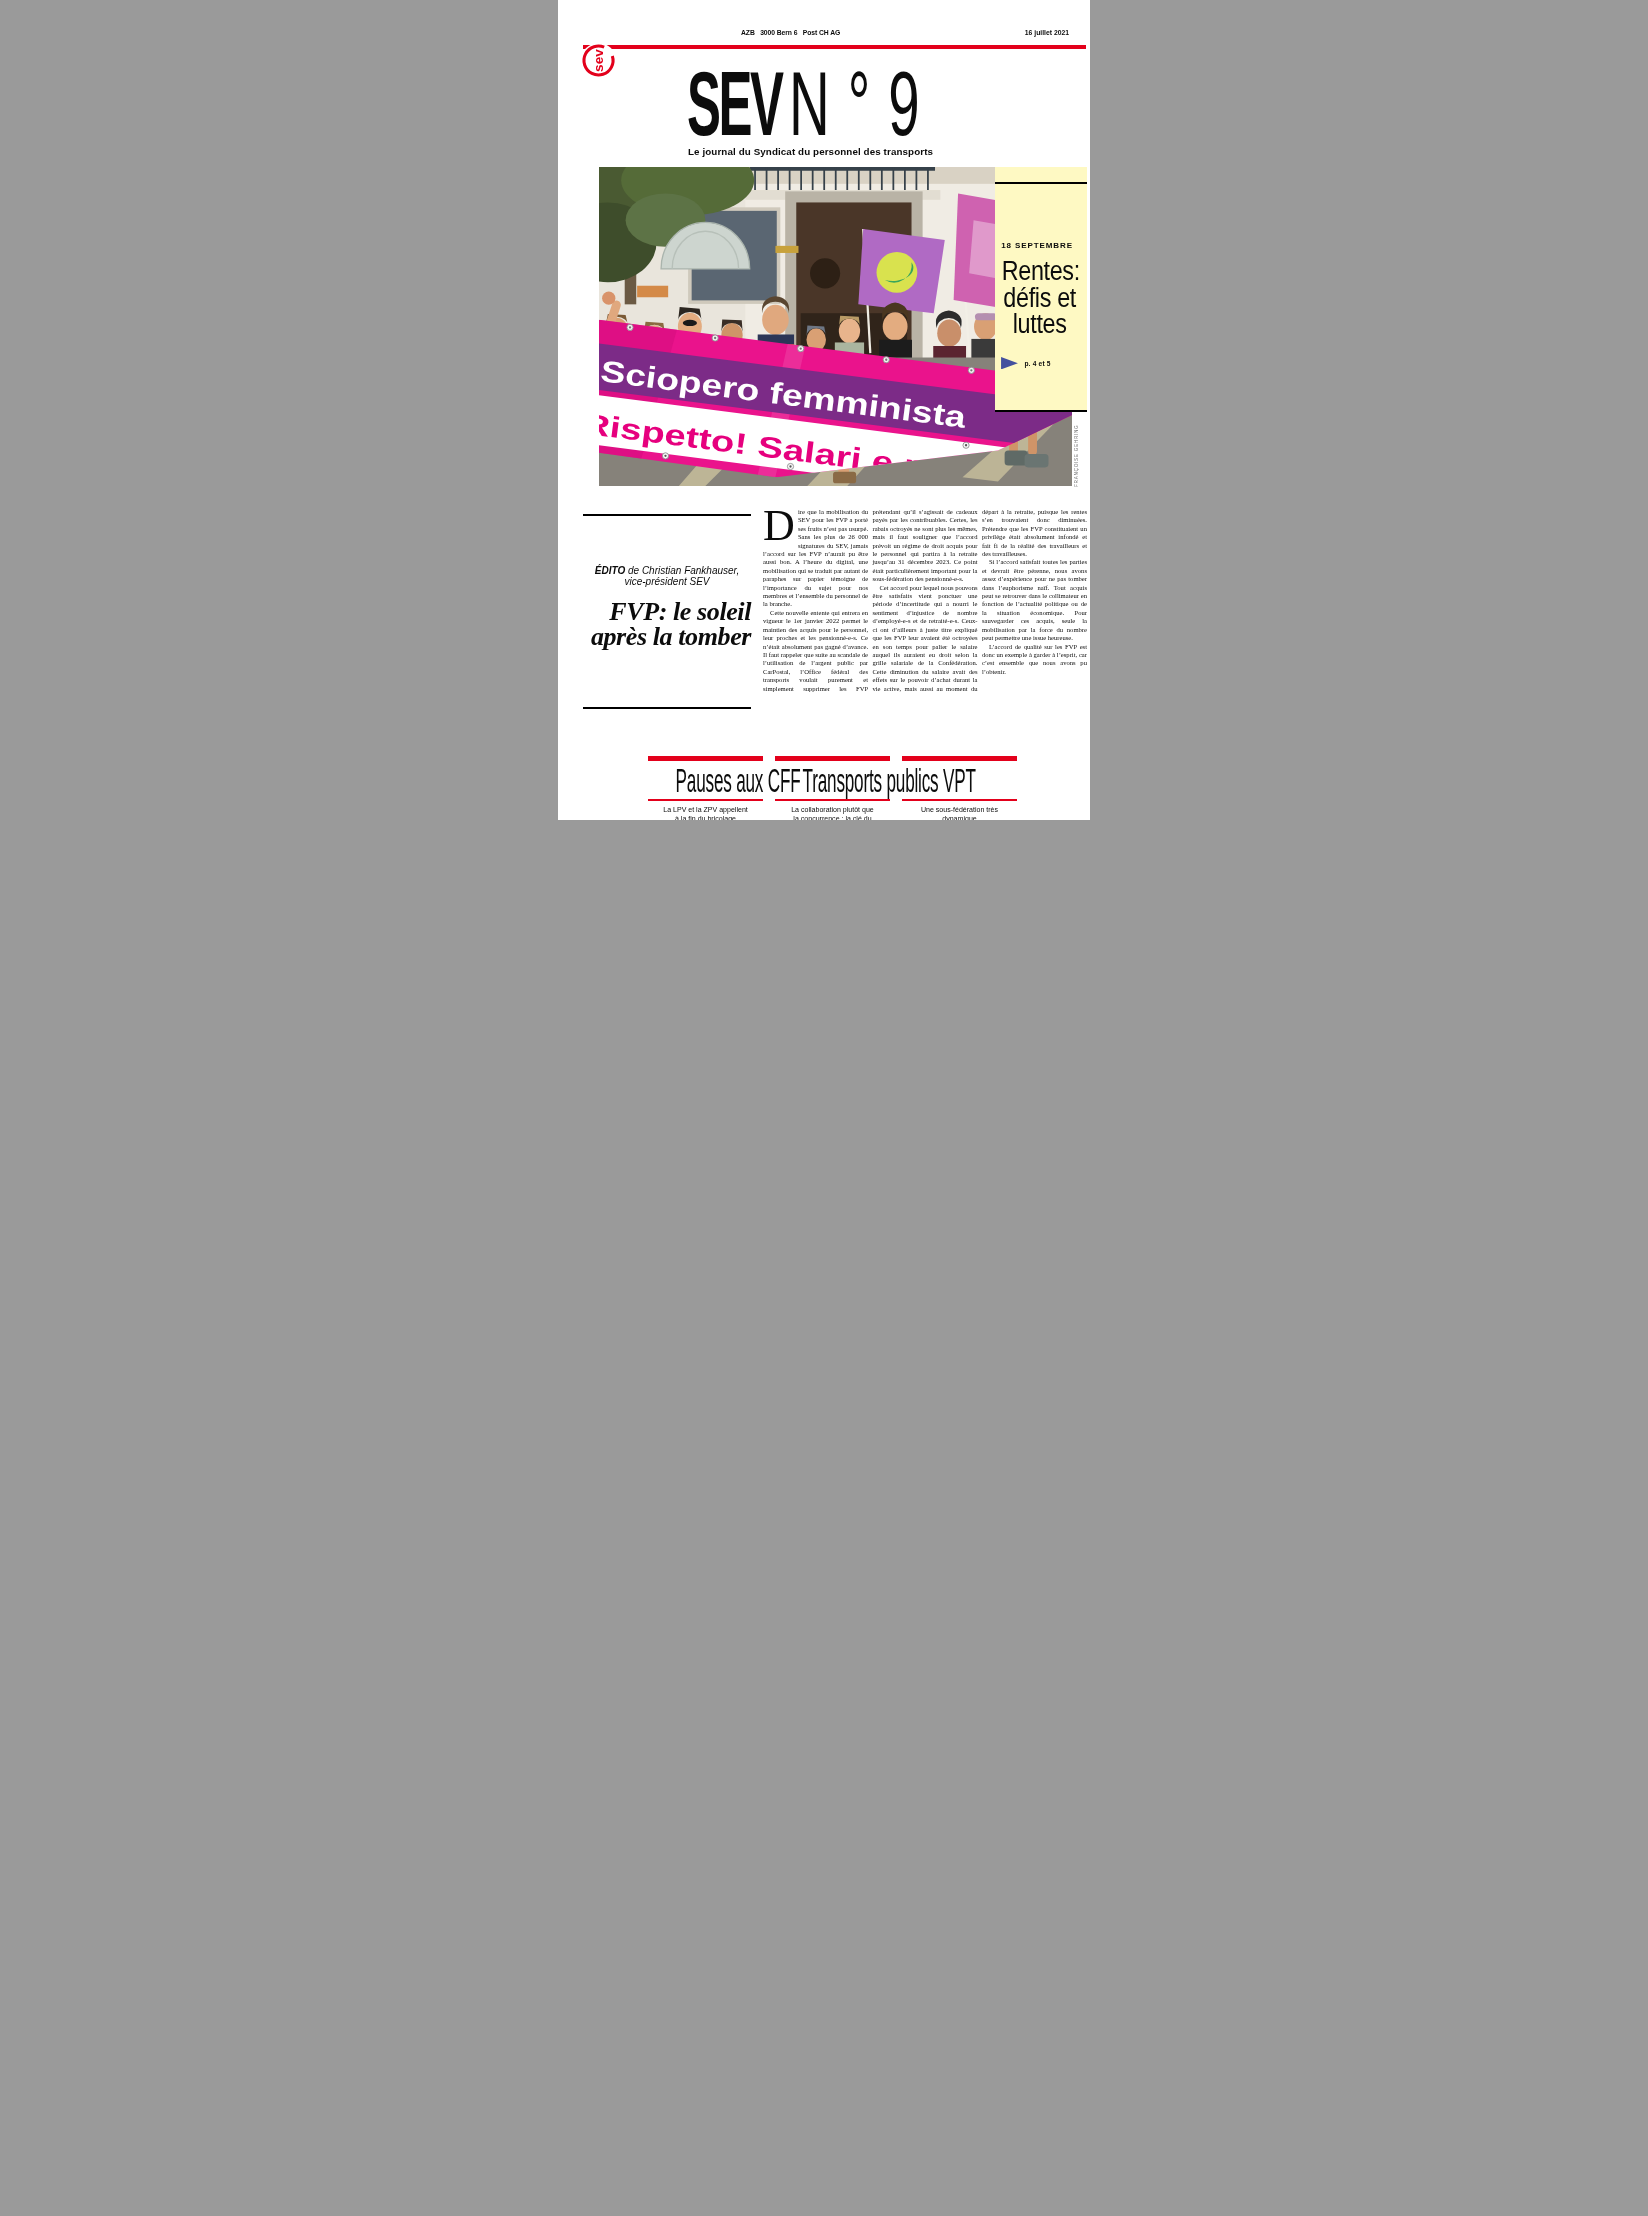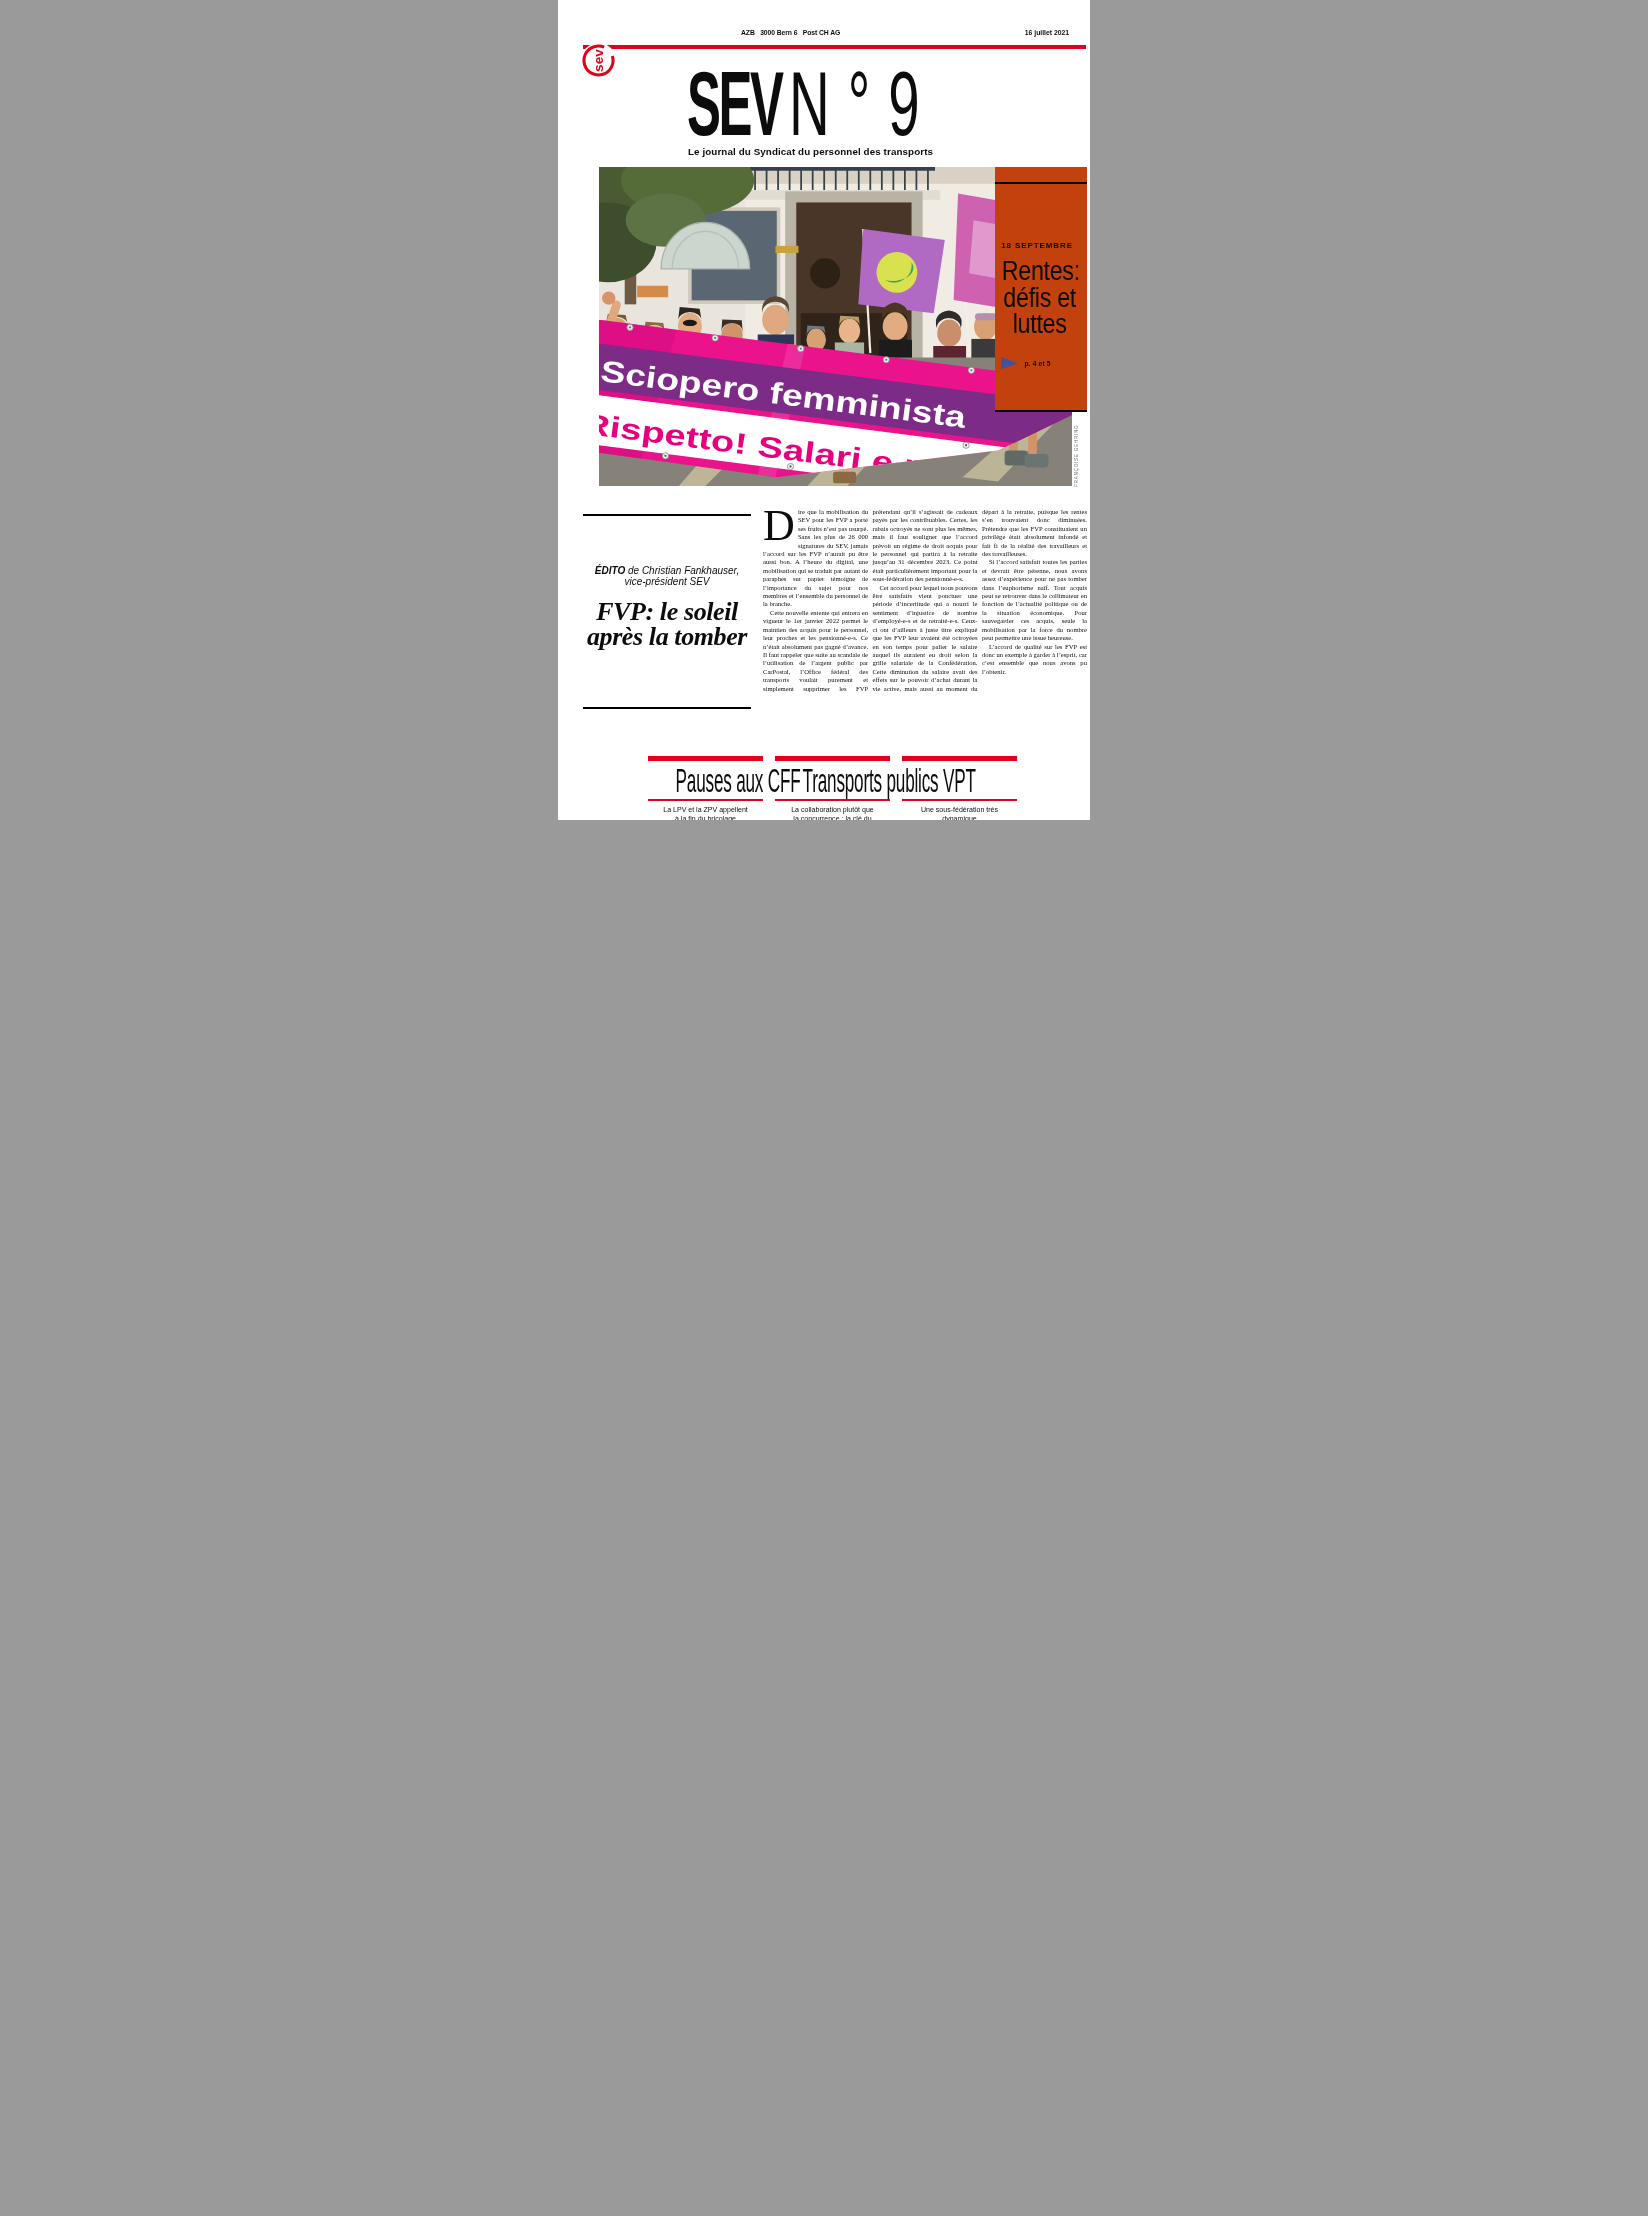--- a/index.html
+++ b/index.html
@@ -23,38 +23,38 @@
     font-weight:400;letter-spacing:29px;transform:scaleX(.62);transform-origin:left top;white-space:nowrap;}
   .subtitle{position:absolute;left:130px;top:138px;font-size:9.8px;font-weight:700;letter-spacing:0.1px;margin-top:8px;}
   
   .hero{position:absolute;left:41px;top:167px;width:473px;height:319px;}
   .hero svg{display:block;width:100%;height:100%;}
   .photo-credit{
     position:absolute;left:516px;top:417px;height:70px;
     writing-mode:vertical-rl;transform:rotate(180deg);
     font-size:4.7px;letter-spacing:0.7px;color:#6e6e6e;white-space:nowrap;}
   
-  .hero-box{position:absolute;left:437px;top:167px;width:92px;height:245px;background:#c2410c;padding-left:16px;}
+  .hero-box{position:absolute;left:437px;top:167px;width:92px;height:245px;background:#fef9c3;padding-left:16px;}
   .hero-box .rule-top{position:absolute;left:0;right:0;top:15px;height:1.8px;background:#000;}
   .hero-box .rule-bottom{position:absolute;left:0;right:0;bottom:0;height:1.8px;background:#000;}
   .hero-kicker{position:absolute;left:6.2px;top:74px;font-size:8px;font-weight:700;letter-spacing:0.9px;white-space:nowrap;}
   .hero-title{position:absolute;left:0;right:2.7px;top:91px;text-align:center;}
   .hero-title .line{display:block;font-size:27.5px;line-height:26.6px;font-weight:400;
     letter-spacing:-0.4px;transform:scaleX(.85);transform-origin:center;}
   .hero-pageref{position:absolute;left:6.2px;top:190px;display:flex;align-items:center;}
   .hero-pageref svg{display:block;}
   .hero-pageref .lbl{margin-left:6.2px;font-size:6.6px;font-weight:700;letter-spacing:0.2px;}
   
   .edito{position:absolute;left:25px;top:514px;width:168px;height:195px;text-align:center;}
   .edito .rule{position:absolute;left:0;right:0;height:1.8px;background:#000;}
   .edito .rule.b{bottom:0;}
   .edito-kicker{margin-top:51px;font-style:italic;font-size:10px;line-height:11px;}
   .edito-kicker b{font-weight:900;}
   .edito-headline{margin-top:11.5px;font-family:"Liberation Serif",serif;font-style:italic;
-    font-weight:700;font-size:26px;line-height:25px;letter-spacing:-0.4px;}
+    font-weight:700;font-size:26px;line-height:25px;letter-spacing:-0.4px;text-align:right;}
   
   .article{position:absolute;left:205px;top:508px;width:324px;height:205px;
     font-family:"Liberation Serif",serif;font-size:6.6px;line-height:8.4px;text-align:justify;
     column-count:3;column-gap:4.4px;hyphens:auto;-webkit-hyphens:auto;}
   .article p{margin:0;text-indent:7px;}
   .article p.first{text-indent:0;}
   .dropcap{float:left;font-size:44px;line-height:34px;padding:0.9px 3.1px 0 0;font-weight:400;}
   
   .teasers{position:absolute;left:90px;top:732px;width:370px;display:flex;gap:12px;}
   .teaser{width:115px;text-align:center;margin-top:24px;}

